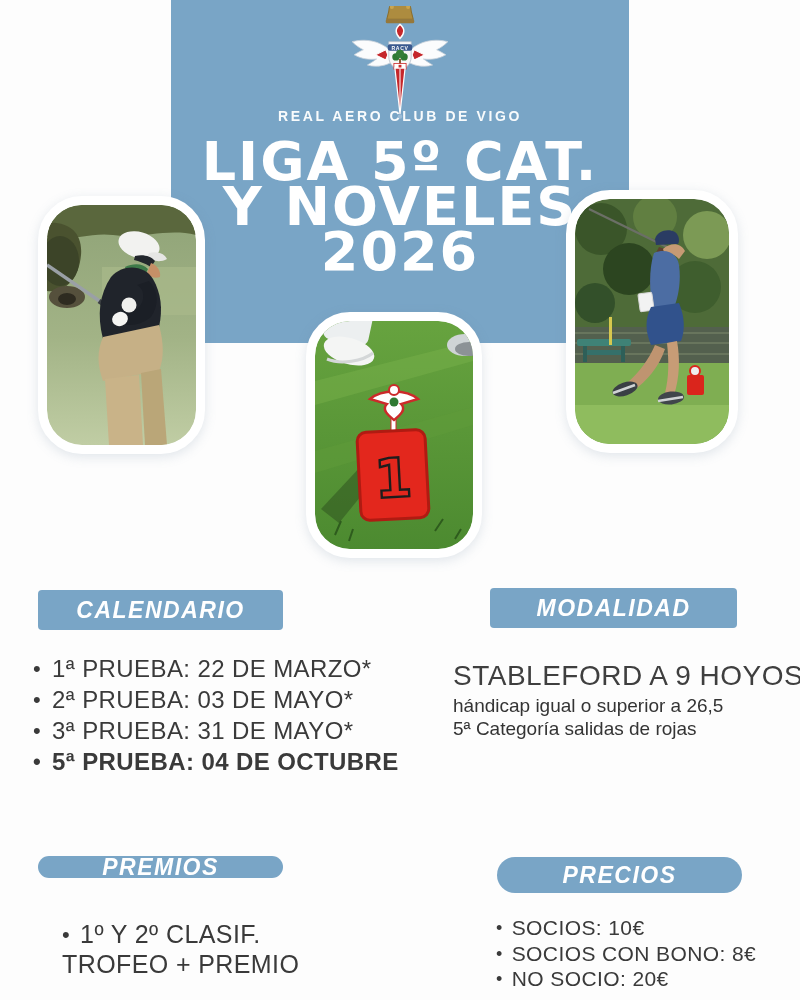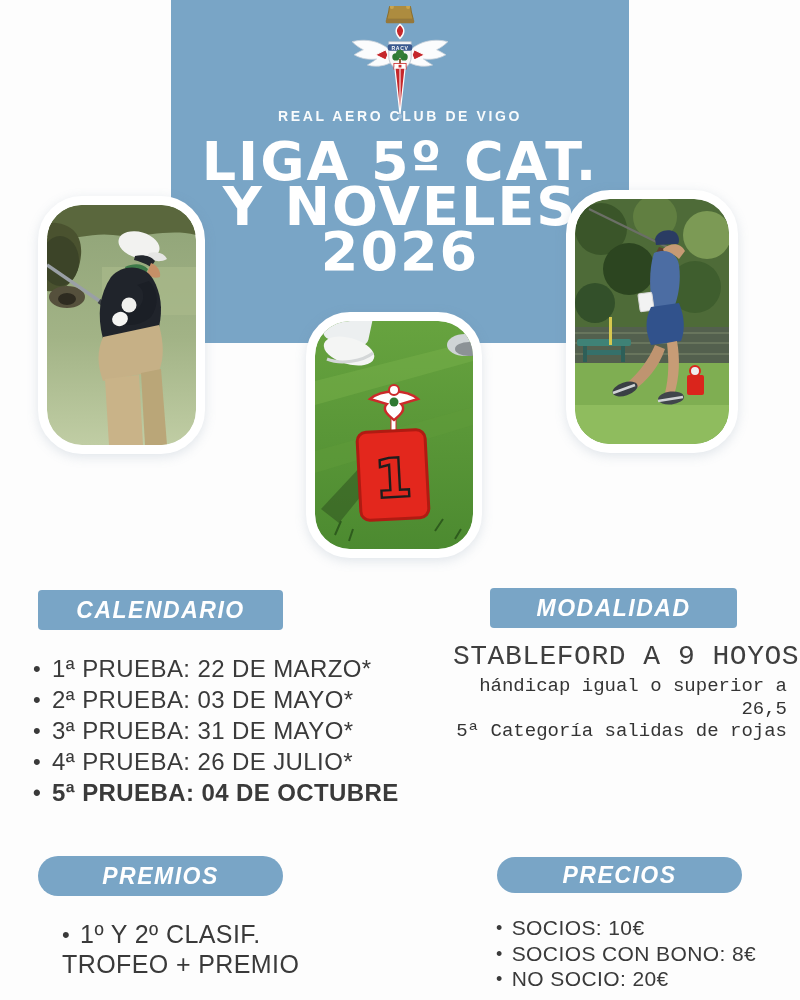--- a/index.html
+++ b/index.html
@@ -35,29 +35,29 @@
   
   .hdr{
     position:absolute;background:var(--accent,#79A5C6);color:#fff;
     display:flex;align-items:center;justify-content:center;
     font-weight:700;font-size:23px;letter-spacing:1.5px;white-space:nowrap;font-style:italic;
   }
   .hdr.sq{border-radius:4px;}
   .hdr.pill{border-radius:20px;}
   .hdr-calendario{left:38px; top:590px;width:245px;height:40px;}
   .hdr-modalidad {left:490px;top:588px;width:247px;height:40px;}
-  .hdr-premios   {left:38px; top:856px;width:245px;height:40px;}
+  .hdr-premios   {left:38px; top:856px;width:245px;height:22px;}
   .hdr-precios   {left:497px;top:857px;width:245px;height:36px;}
   
   .dark{color:#3a3a3a;}
   ul.plain{list-style:none;margin:0;padding:0;}
   .cal-list{position:absolute;left:33px;top:654px;font-size:24px;line-height:30px;letter-spacing:.4px;}
   .cal-list li::before{content:"•";font-size:22px;margin-right:11px;position:relative;top:-1px;}
   .cal-list li.bold{font-weight:700;}
-  .mod-block{position:absolute;left:453px;top:641px;width:334px;text-align:right;font-family:Liberation Mono, monospace;}
+  .mod-block{position:absolute;left:453px;top:660px;width:334px;text-align:left;}
   .mod-main{font-size:28px;letter-spacing:.5px;color:#3f3f3f;white-space:nowrap;}
   .mod-sub{font-size:19px;line-height:22.5px;color:#343434;margin-top:3px;}
   .premios-block{position:absolute;left:62px;top:913px;font-size:25px;line-height:29px;letter-spacing:.4px;margin-top:7px;}
   .bullet-line::before{content:"•";font-size:22px;margin-right:10px;position:relative;top:-1px;}
   .precios-list{position:absolute;left:496px;top:916px;font-size:21px;line-height:23.5px;letter-spacing:.4px;}
   .precios-list li::before{content:"•";font-size:18px;margin-right:9px;position:relative;top:-1px;}
 </style>
 </head>
 <body>
 
@@ -221,21 +221,20 @@
         </g>
       </g>
     </svg>
   </div>
 
   <div class="hdr sq hdr-calendario">CALENDARIO</div>
   <ul class="plain cal-list dark">
     <li>1ª PRUEBA: 22 DE MARZO*</li>
     <li>2ª PRUEBA: 03 DE MAYO*</li>
     <li>3ª PRUEBA: 31 DE MAYO*</li>
-    <li>4ª PRUEBA: 26 DE JULIO*</li>
     <li class="bold">5ª PRUEBA: 04 DE OCTUBRE</li>
   </ul>
 
   <div class="hdr sq hdr-modalidad">MODALIDAD</div>
   <div class="mod-block">
     <div class="mod-main">STABLEFORD A 9 HOYOS</div>
     <div class="mod-sub">
       <div>hándicap igual o superior a 26,5</div>
       <div>5ª Categoría salidas de rojas</div>
     </div>

